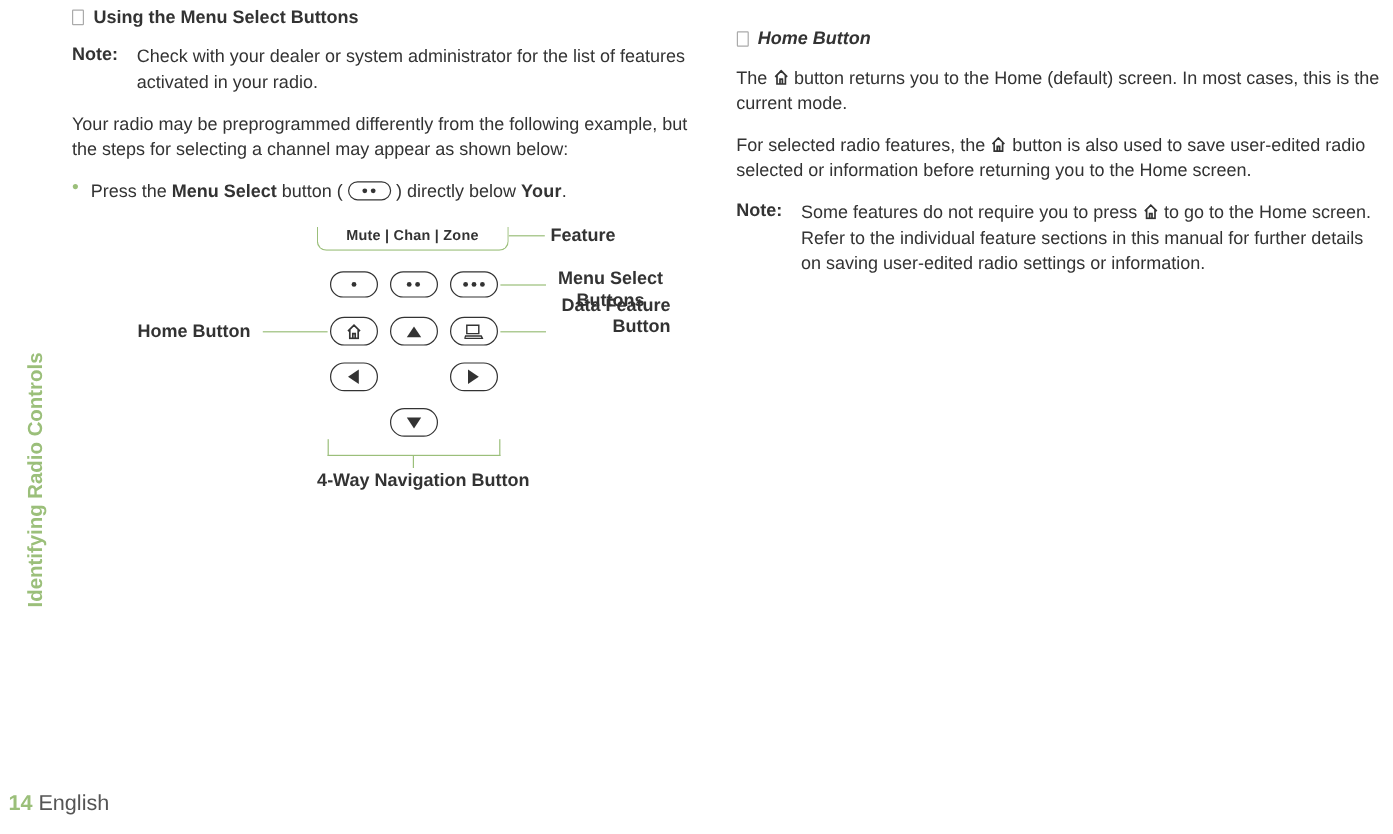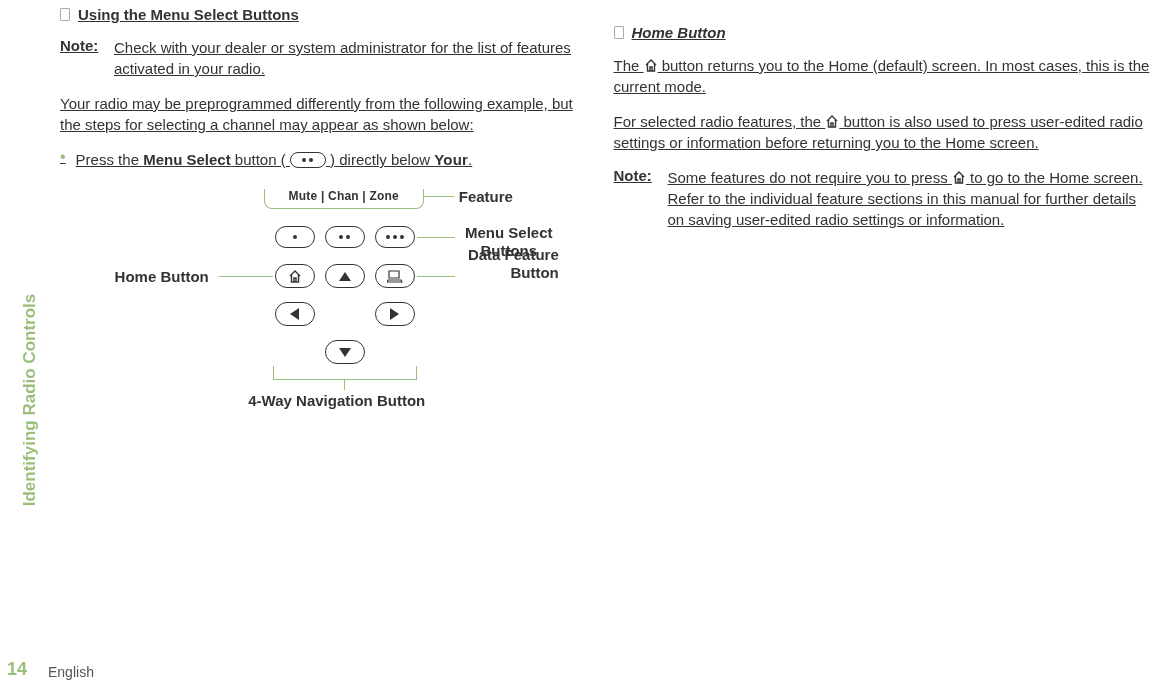--- a/index.html
+++ b/index.html
@@ -33,33 +33,32 @@
   .page-num {
     position: absolute;
     left: -3px;
     bottom: 15px;
     color: #9bbf7a;
     font-weight: bold;
     font-size: 18px;
   }
   .lang {
     position: absolute;
-    left: 48px;
+    left: 32px;
     bottom: 15px;
     color: #555;
-    font-size: 14px;
+    font-size: 18px;
   }
   .columns {
     position: absolute;
     left: 60px;
     right: 10px;
     top: 0;
     display: flex;
     gap: 16px;
-    text-decoration: underline;
   }
   .col {
     flex: 1;
     padding-top: 6px;
   }
   .sect-head {
     display: flex;
     align-items: center;
     gap: 8px;
     font-weight: bold;
@@ -241,21 +240,21 @@
     left: 174px;
     top: 182px;
     width: 144px;
     height: 14px;
     border: 1.5px solid #9bbf7a;
     border-top: none;
   }
   .nav-stem { position:absolute; left:245px; top:196px; width:0; height:10px; border-left:1.5px solid #9bbf7a; }
   .nav-lbl {
     position: absolute;
-    left: 138px;
+    left: 154px;
     top: 208px;
     width: 200px;
     text-align: center;
     font-weight: bold;
   }
   .tri-u { width:0; height:0; border-left:6px solid transparent; border-right:6px solid transparent; border-bottom:9px solid #333; }
   .tri-d { width:0; height:0; border-left:6px solid transparent; border-right:6px solid transparent; border-top:9px solid #333; }
   .tri-l { width:0; height:0; border-top:6px solid transparent; border-bottom:6px solid transparent; border-right:9px solid #333; }
   .tri-r { width:0; height:0; border-top:6px solid transparent; border-bottom:6px solid transparent; border-left:9px solid #333; }
 </style>
@@ -368,21 +367,21 @@
 
     <p>
       <span>The </span><span class="home-glyph"><svg width="14" height="13" viewBox="0 0 14 13">
             <path d="M2 6 L7 1 L12 6 M3.5 5 V12 H10.5 V5 M6 12 V8 H8 V12" fill="none" stroke="#333" stroke-width="1.4"></path>
           </svg></span><span> button returns you to the Home (default) screen. In most cases, this is the current mode.</span>
     </p>
 
     <p>
       <span>For selected radio features, the </span><span class="home-glyph"><svg width="14" height="13" viewBox="0 0 14 13">
             <path d="M2 6 L7 1 L12 6 M3.5 5 V12 H10.5 V5 M6 12 V8 H8 V12" fill="none" stroke="#333" stroke-width="1.4"></path>
-          </svg></span><span> button is also used to press user-edited radio settings or information before returning you to the Home screen.</span>
+          </svg></span><span> button is also used to save user-edited radio selected or information before returning you to the Home screen.</span>
     </p>
 
     <div class="note-row">
       <div class="note-label">Note:</div>
       <div class="note-body">
         <span>Some features do not require you to press </span><span class="home-glyph"><svg width="14" height="13" viewBox="0 0 14 13">
               <path d="M2 6 L7 1 L12 6 M3.5 5 V12 H10.5 V5 M6 12 V8 H8 V12" fill="none" stroke="#333" stroke-width="1.4"></path>
             </svg></span><span> to go to the Home screen. Refer to the individual feature sections in this manual for further details on saving user-edited radio settings or information.</span>
       </div>
     </div>

